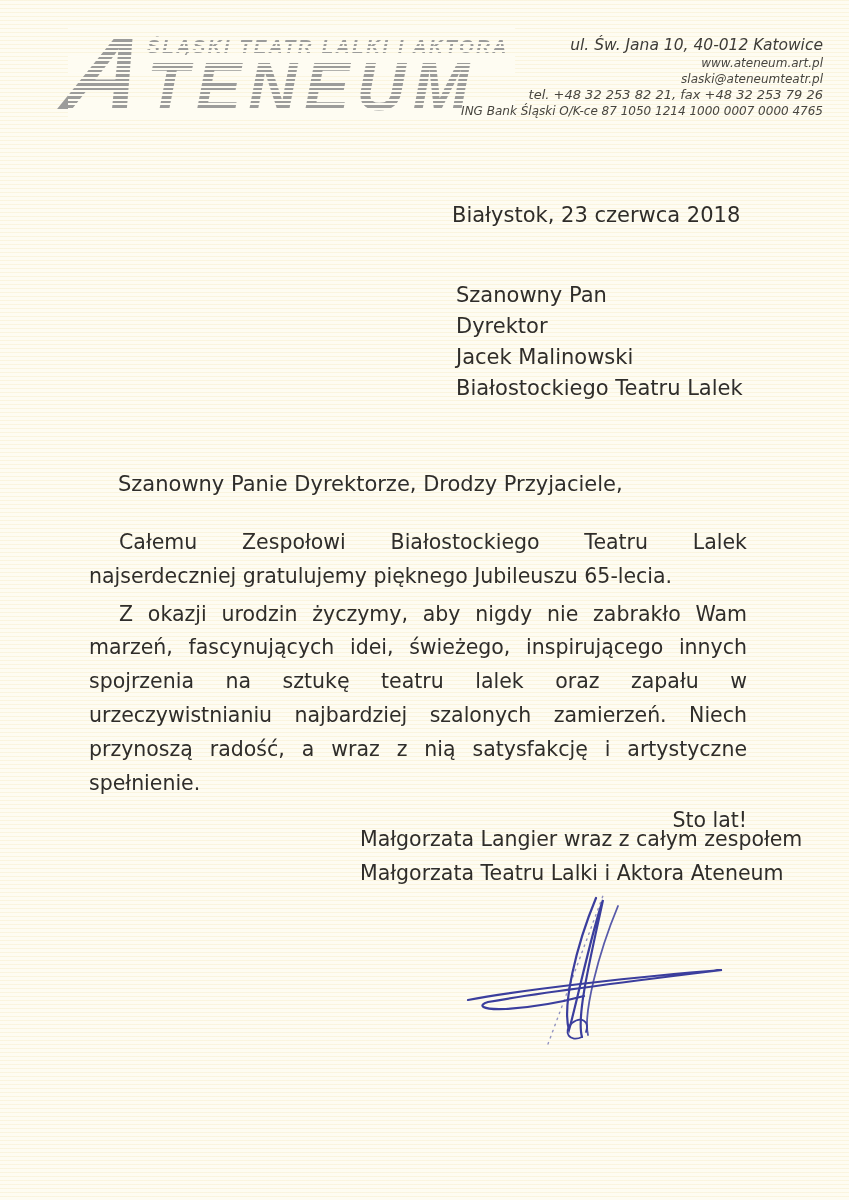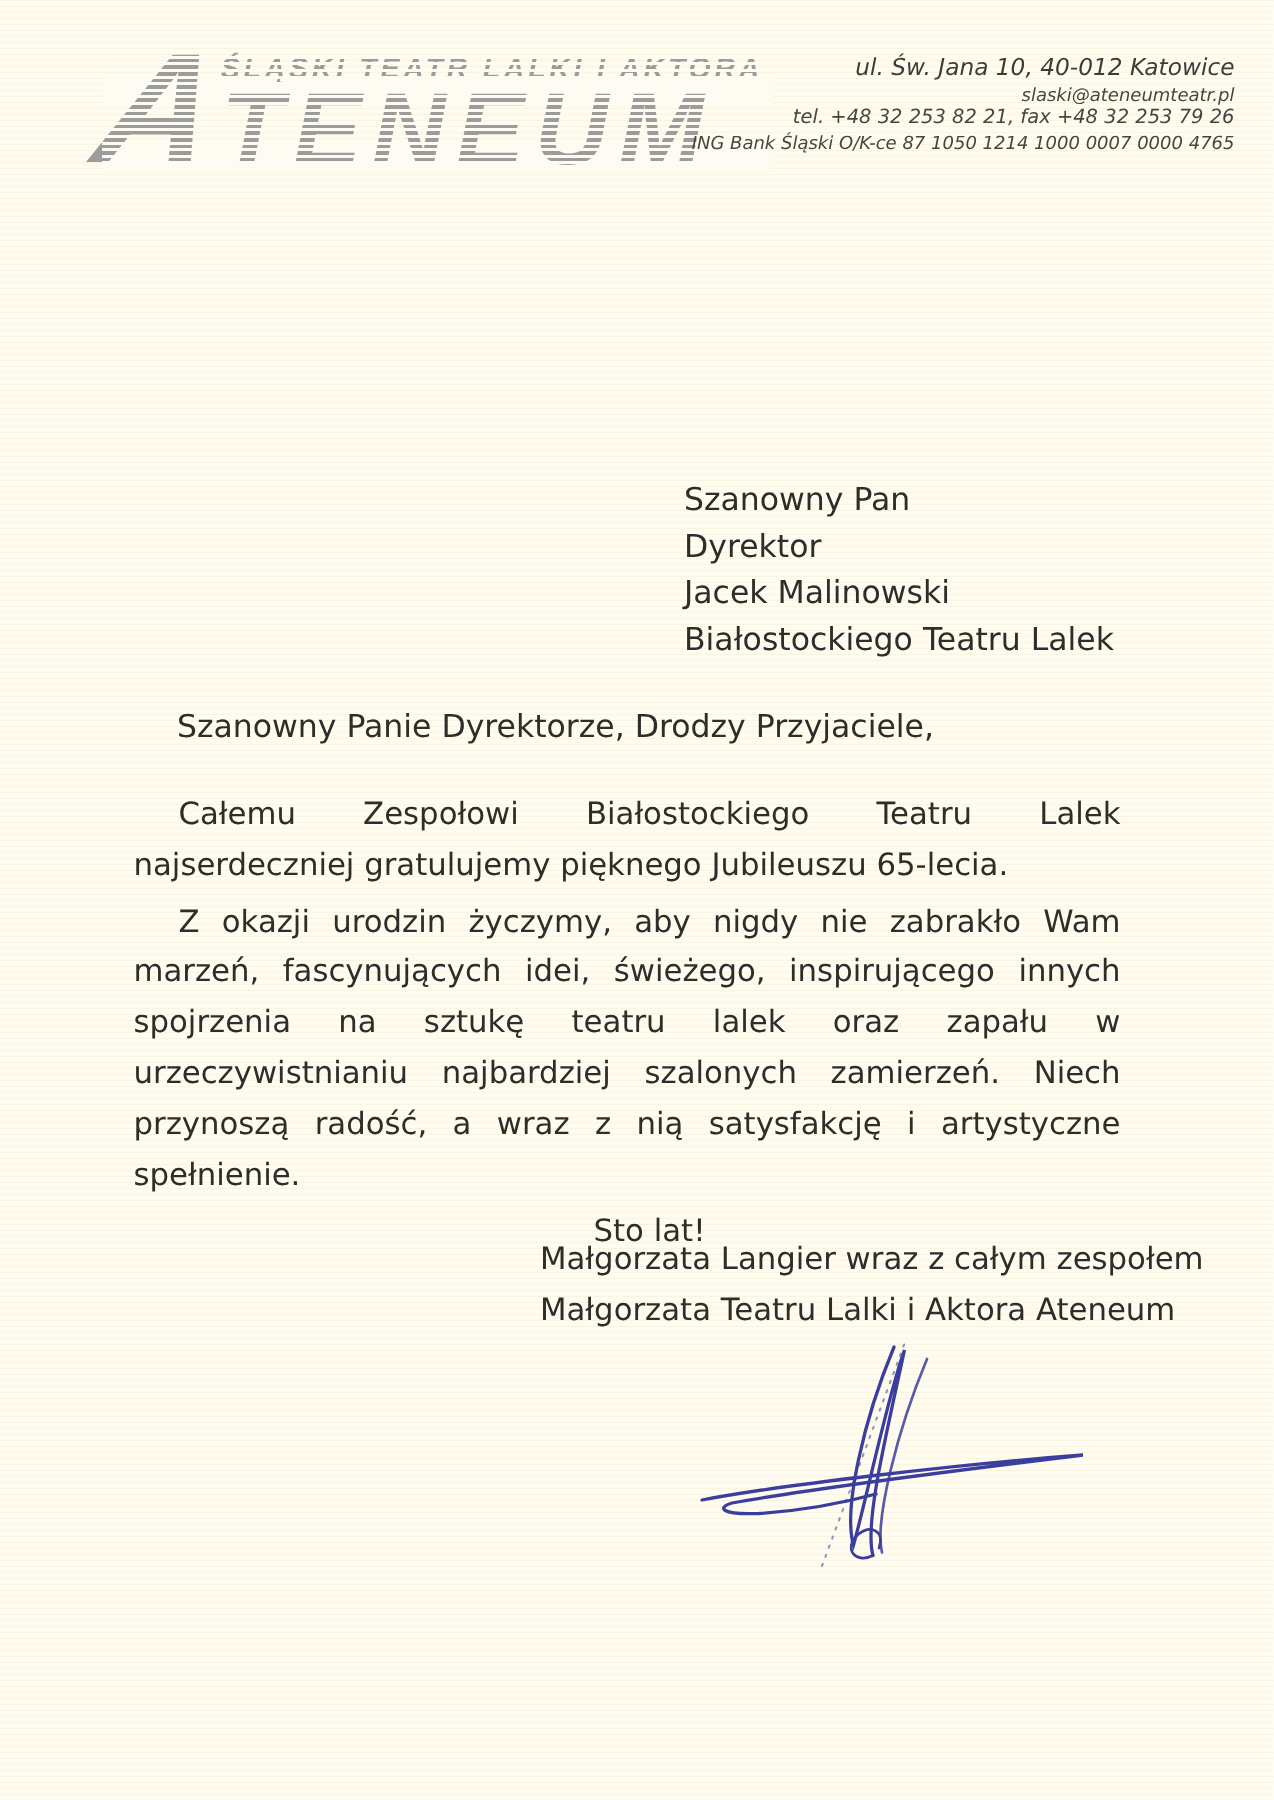--- a/index.html
+++ b/index.html
@@ -93,40 +93,39 @@
     top: 203px;
     font-size: 21px;
     white-space: nowrap;
   }
   .recipient {
     position: absolute;
     left: 456px;
     top: 280px;
     font-size: 21px;
     line-height: 31px;
-    margin-top: 38px;
   }
   .salutation {
     position: absolute;
     left: 118px;
     top: 472px;
     font-size: 21px;
     white-space: nowrap;
   }
   .body-text {
     position: absolute;
     left: 85px;
     top: 522px;
     width: 666px;
     font-size: 20.5px;
     line-height: 33.8px;
     text-align: justify;
   }
   .body-text p { margin: 4px; text-indent: 30px; }
-  .body-text p.stolat { text-align: center; }
+  .body-text p.stolat { text-align: right; }
 
   .sig-text {
     position: absolute;
     left: 348px;
     top: 822px;
     width: 412px;
     text-align: center;
     font-size: 20.5px;
     line-height: 34px;
     white-space: nowrap;
@@ -147,25 +146,27 @@
   <div class="logo">
     <div class="logo-a">A</div>
     <div class="logo-col">
       <div class="logo-top">ŚLĄSKI TEATR LALKI I AKTORA</div>
       <div class="logo-main">TENEUM</div>
     </div>
   </div>
 
   <div class="contact">
     <div class="contact-line address">ul. Św. Jana 10, 40-012 Katowice</div>
+    <div class="contact-line">www.ateneum.art.pl</div>
     <div class="contact-line">slaski@ateneumteatr.pl</div>
     <div class="contact-line phone">tel. +48 32 253 82 21, fax +48 32 253 79 26</div>
     <div class="contact-line">ING Bank Śląski O/K-ce 87 1050 1214 1000 0007 0000 4765</div>
   </div>
 
+  <div class="dateline">Białystok, 23 czerwca 2018</div>
 
   <div class="recipient">
     <div>Szanowny Pan</div>
     <div>Dyrektor</div>
     <div>Jacek Malinowski</div>
     <div>Białostockiego Teatru Lalek</div>
   </div>
 
   <div class="salutation">Szanowny Panie Dyrektorze, Drodzy Przyjaciele,</div>
 

